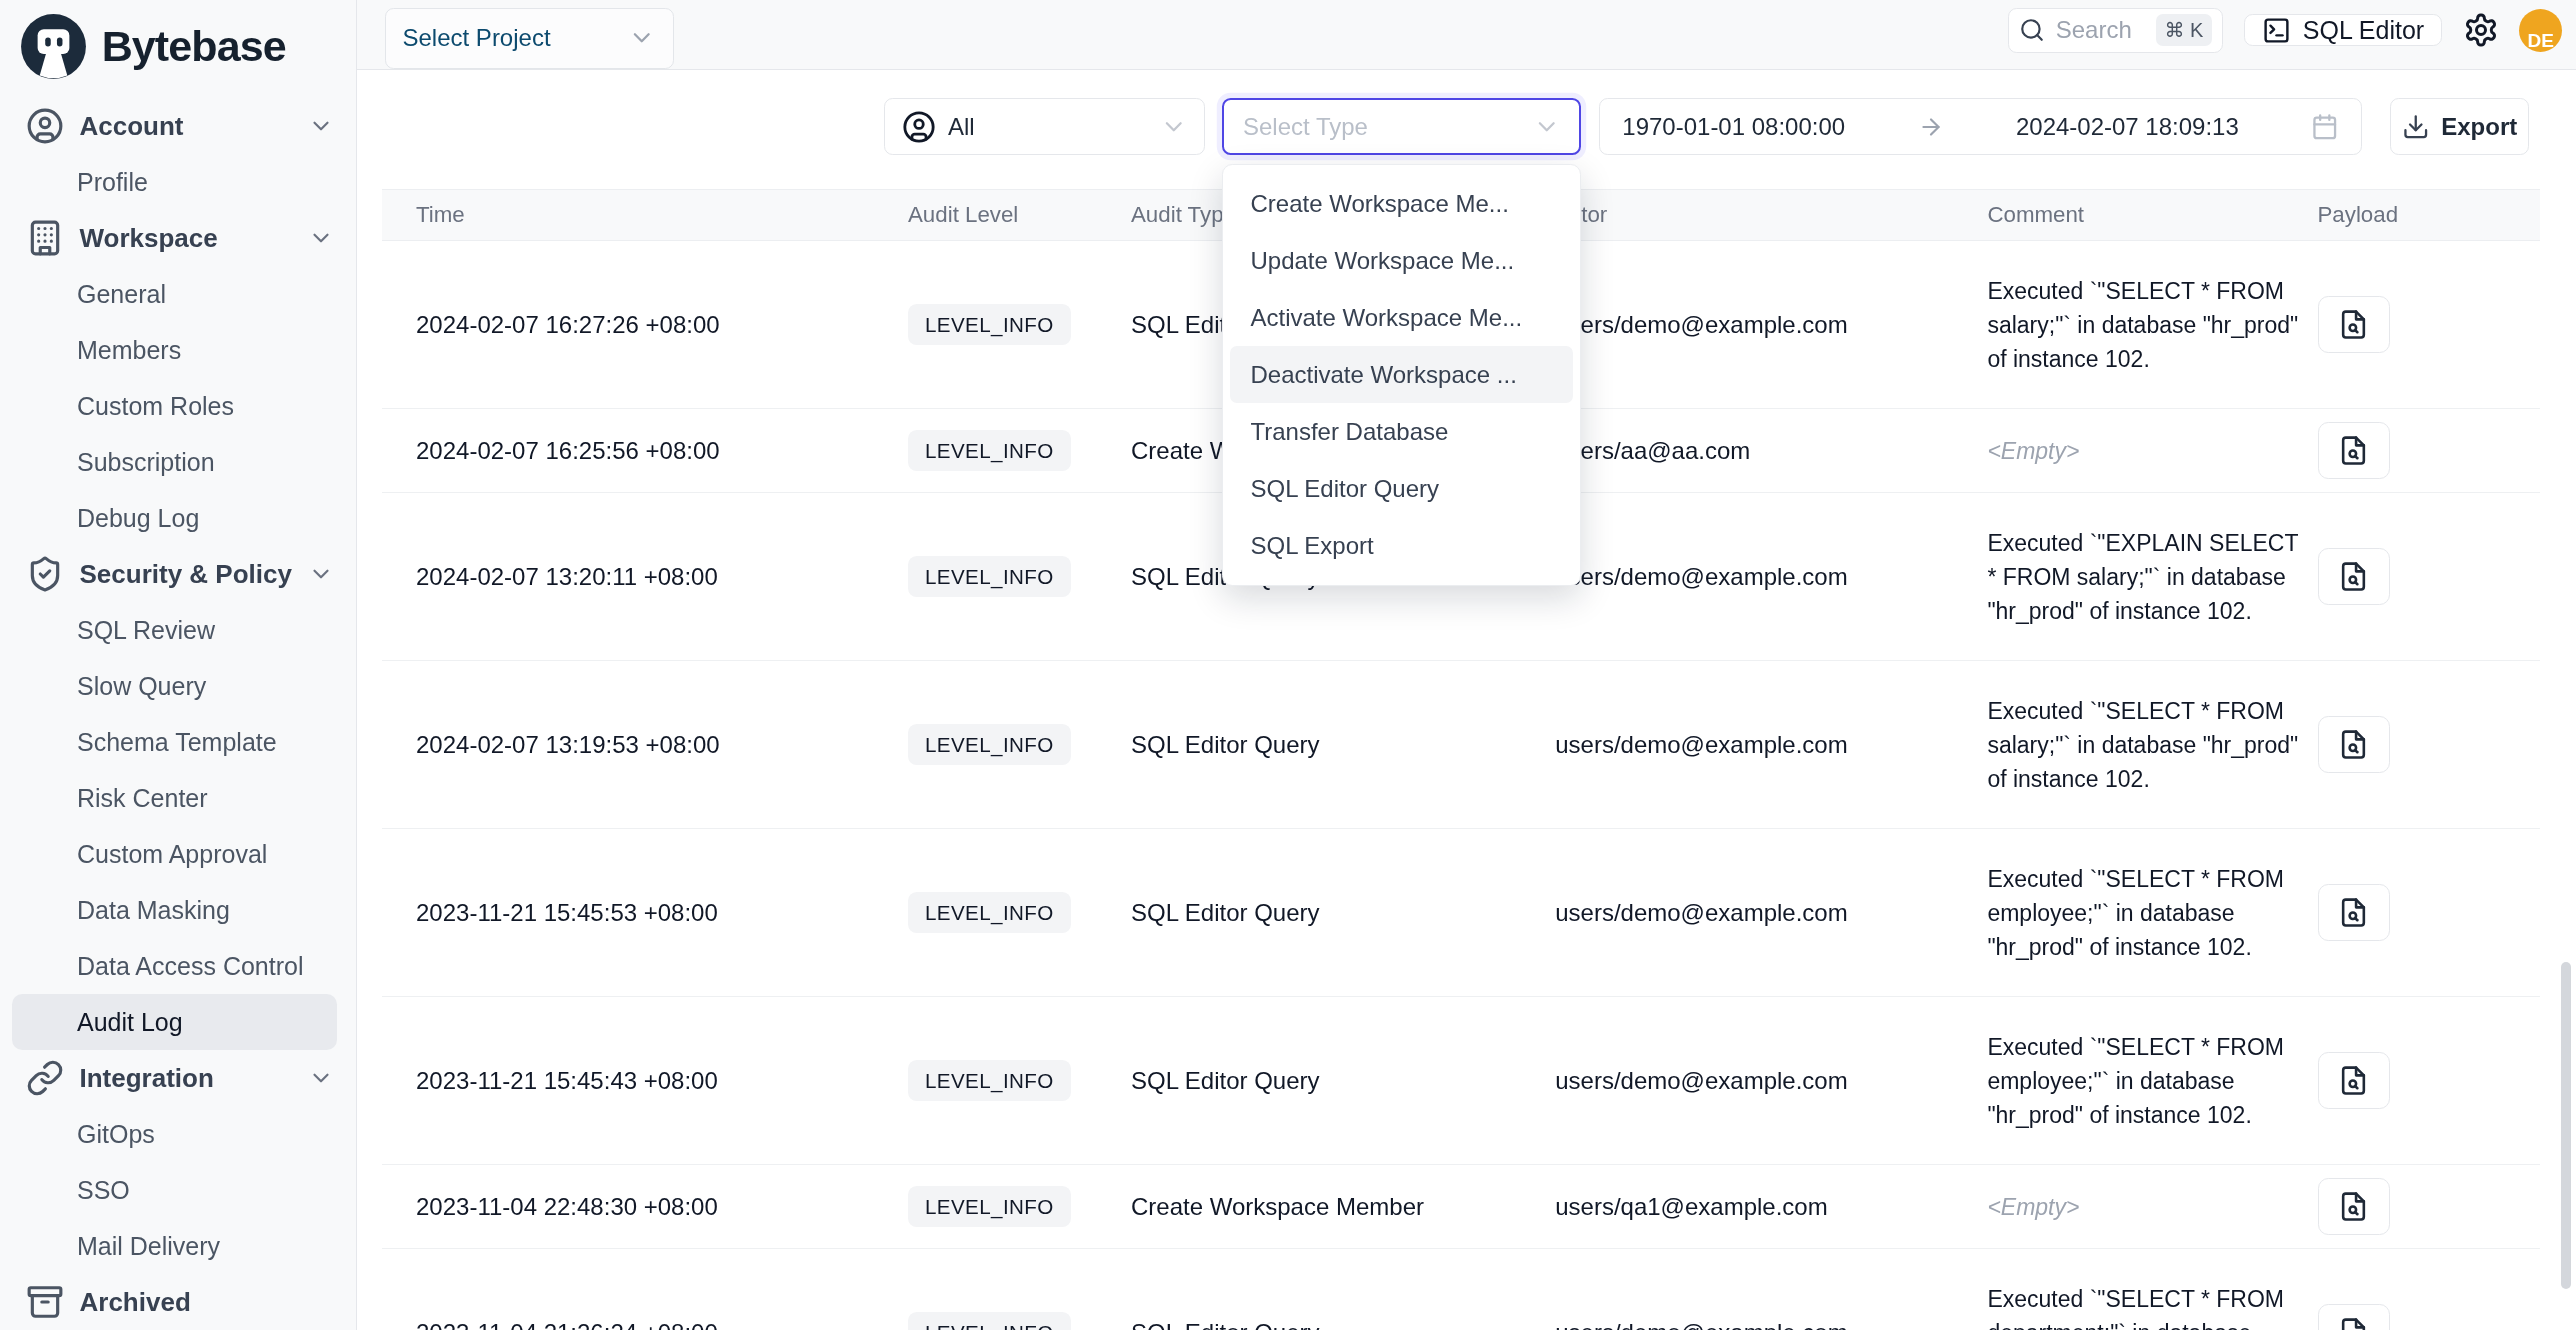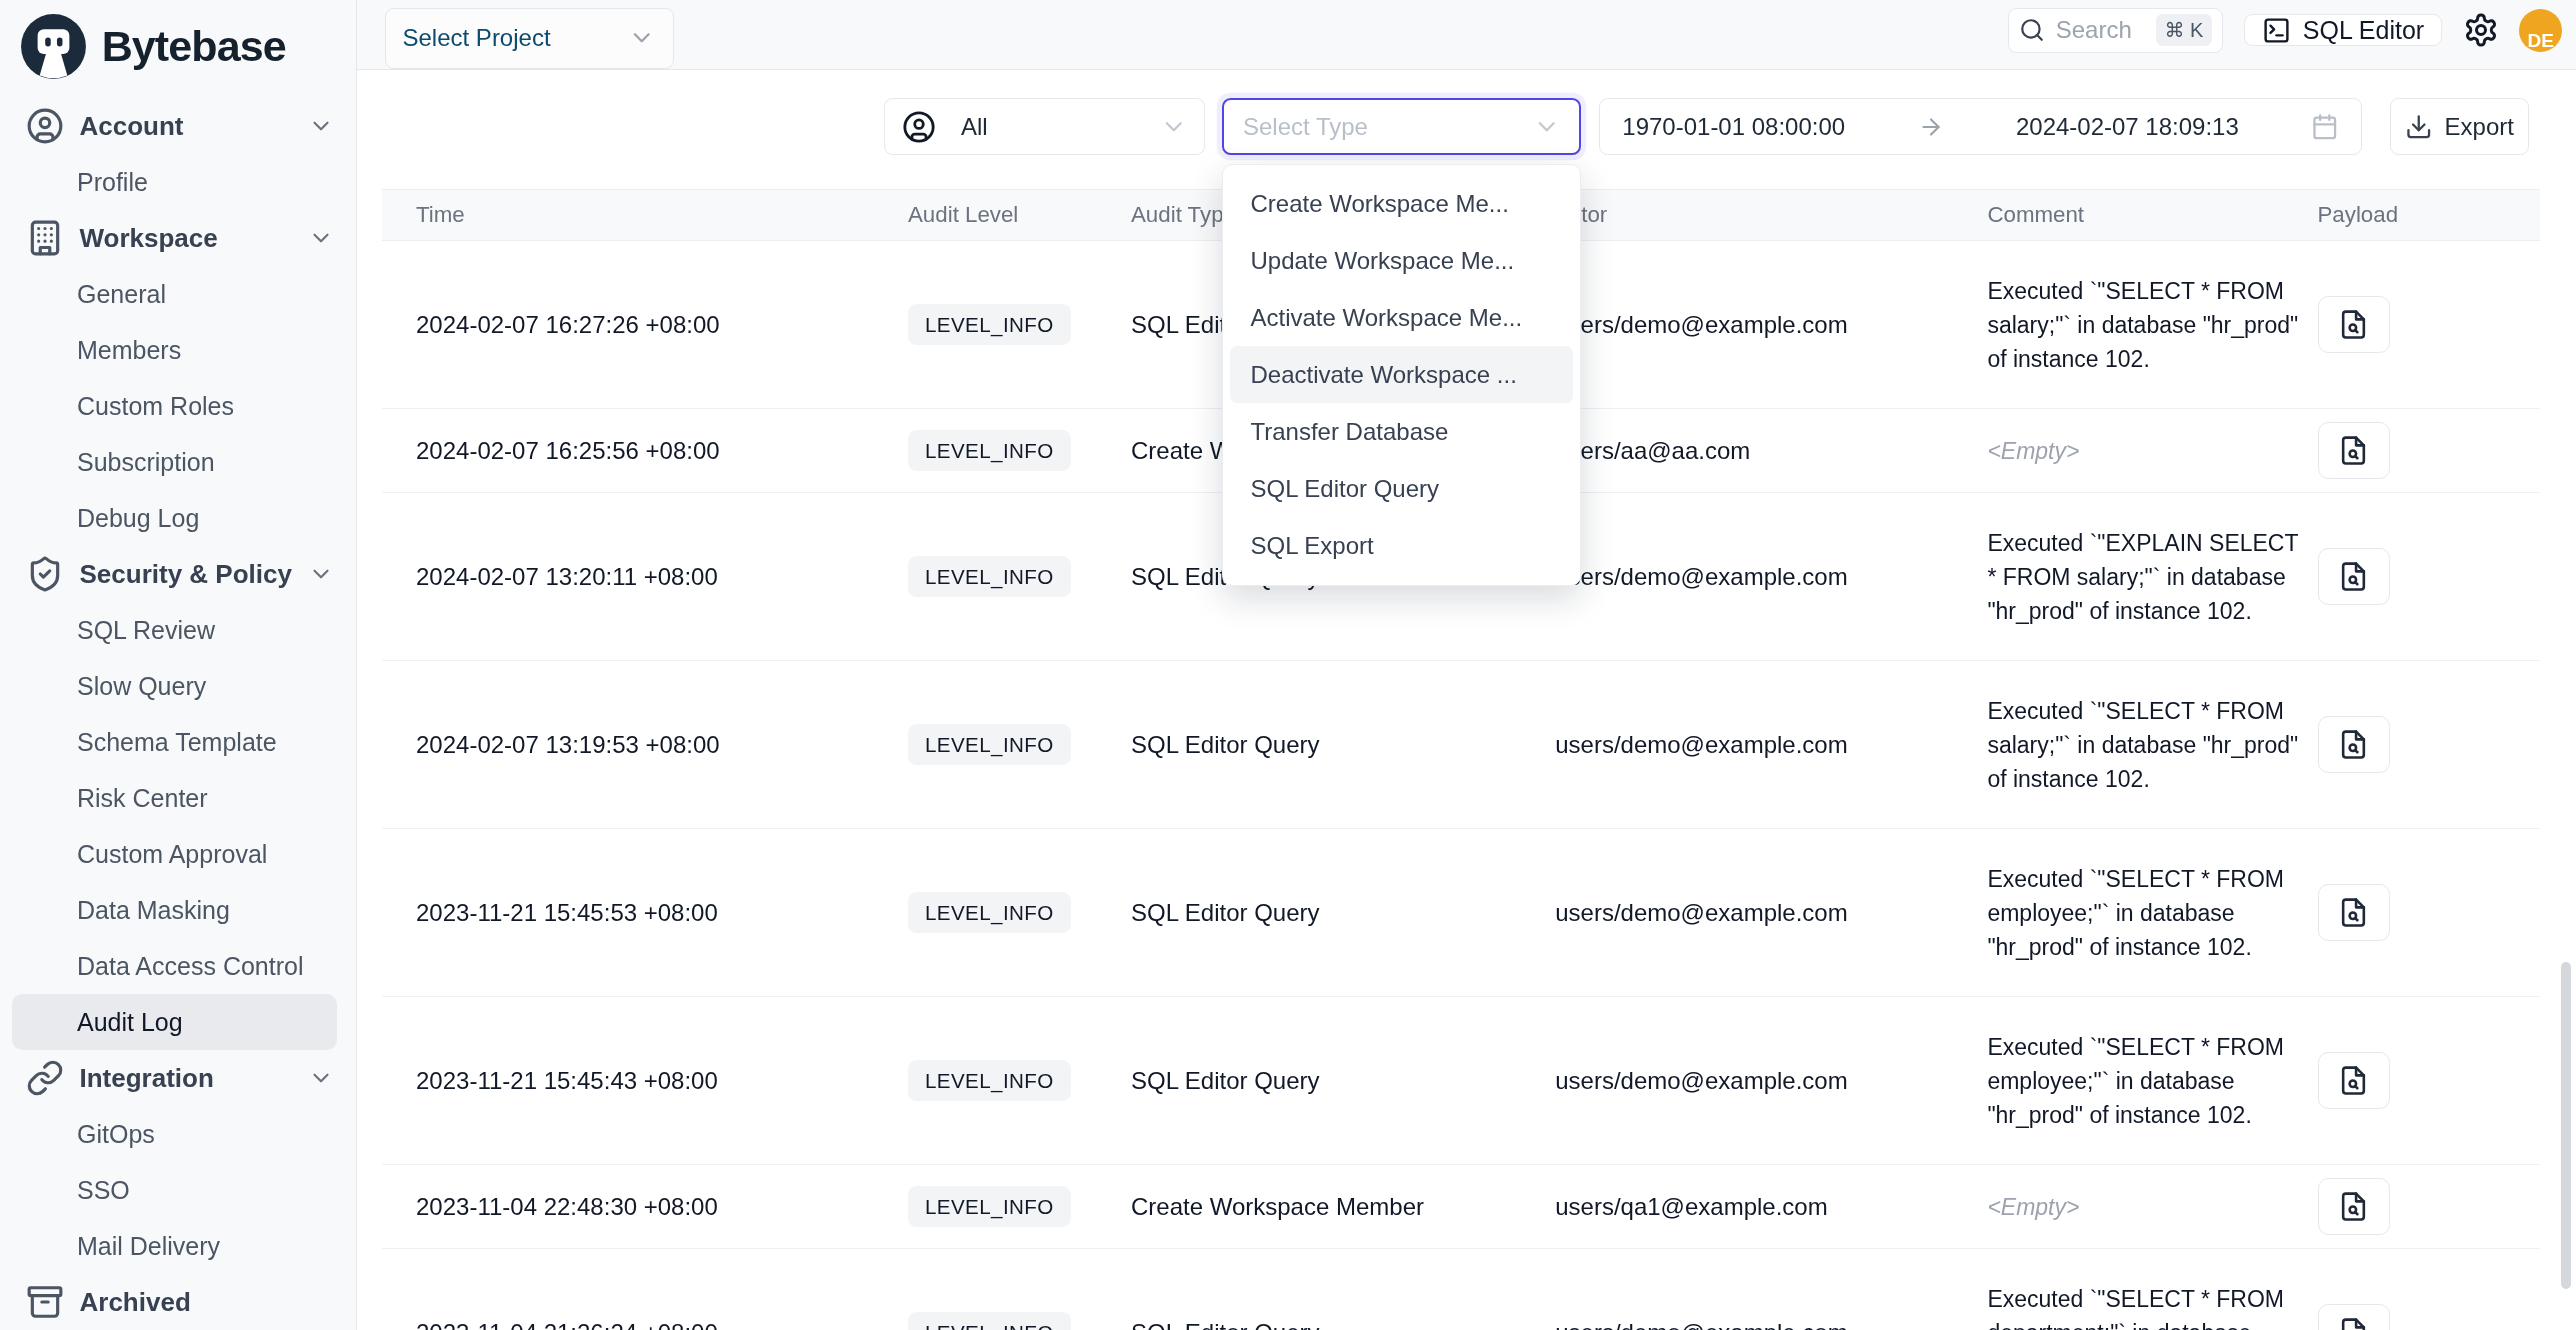--- a/index.html
+++ b/index.html
@@ -36,29 +36,29 @@
   .search-text{color:#9ca3af;font-size:24px;}
   .kbd{margin-left:auto;background:#eef0f3;border-radius:6.9px;padding:4.3px 8.6px;font-size:20px;color:#4b5563;white-space:nowrap;}
   .sql-btn{height:32px;border:1.7px solid #e5e7eb;border-radius:8.6px;background:#ffffff;display:flex;align-items:center;gap:12px;padding:0 17px;font-size:25px;font-weight:500;color:#111827;cursor:pointer;}
   .gear-btn{color:#111827;display:flex;cursor:pointer;}
   .avatar{width:43px;height:43px;border-radius:50%;background:#efa51f;color:#ffffff;font-size:19px;font-weight:700;display:flex;align-items:flex-end;justify-content:center;cursor:pointer;}
 
   
   .main{position:absolute;left:357px;top:70px;width:2219px;height:1260px;background:#ffffff;overflow:hidden;}
 
   .ctl{border:1.7px solid #e5e7eb;border-radius:8.6px;background:#ffffff;display:flex;align-items:center;font-size:24px;position:absolute;top:28px;height:57px;}
-  .ctl-all{left:527px;width:321px;padding:0 17px;gap:25px;color:#1f2937;cursor:pointer;}
+  .ctl-all{left:527px;width:321px;padding:0 17px;gap:12px;color:#1f2937;cursor:pointer;}
   .ctl-all .person{color:#111827;display:flex;}
   .ctl-all .chev{margin-left:auto;color:#c3c7cf;display:flex;}
   .ctl-type{left:865px;width:359px;padding:0 19px;border:2.6px solid #4f46e5;box-shadow:0 0 0 5.2px rgba(99,91,255,.10);color:#b9bfc9;cursor:pointer;}
   .ctl-type .chev{margin-left:auto;color:#c3c7cf;display:flex;}
   .ctl-dates{left:1242px;width:763px;padding:0 22.3px;justify-content:space-between;color:#1f2937;cursor:pointer;}
   .ctl-dates .arrow{color:#9ca3af;display:flex;}
   .ctl-dates .cal{color:#b9bfc9;display:flex;}
-  .btn-export{left:2033px;width:139px;padding:0 30px;gap:12px;color:#1f2937;font-weight:400;cursor:pointer;justify-content:center;}
+  .btn-export{left:2033px;width:139px;padding:0 30px;gap:12px;color:#1f2937;font-weight:700;cursor:pointer;justify-content:center;}
   .btn-export .dl{color:#374151;display:flex;}
 
   
   .table{position:absolute;left:25px;top:119px;width:2158px;}
   .grid-cols{display:grid;grid-template-columns:520px 223px 425px 434px 318px 238px;}
   .thead{height:52px;align-items:center;background:#f8f9fa;border-top:1.7px solid #eceef1;border-bottom:1.7px solid #eceef1;color:#6b7280;font-size:22.3px;}
   .trow{align-items:center;border-bottom:1.7px solid #eef0f2;font-size:24px;color:#111827;background:#ffffff;}
   .h-tall{height:168px;} .h-short{height:84px;}
   .c1{padding-left:34px;} .c2{padding-left:6px;} .c3{padding-left:6px;} .c4{padding-left:5.2px;} .c5{padding-left:3.4px;} .c6{padding-left:15.5px;}
   .badge{display:inline-block;background:#f3f4f6;border-radius:8.6px;padding:8.6px 17px;font-size:20.6px;font-weight:500;letter-spacing:0.4px;color:#111827;}

